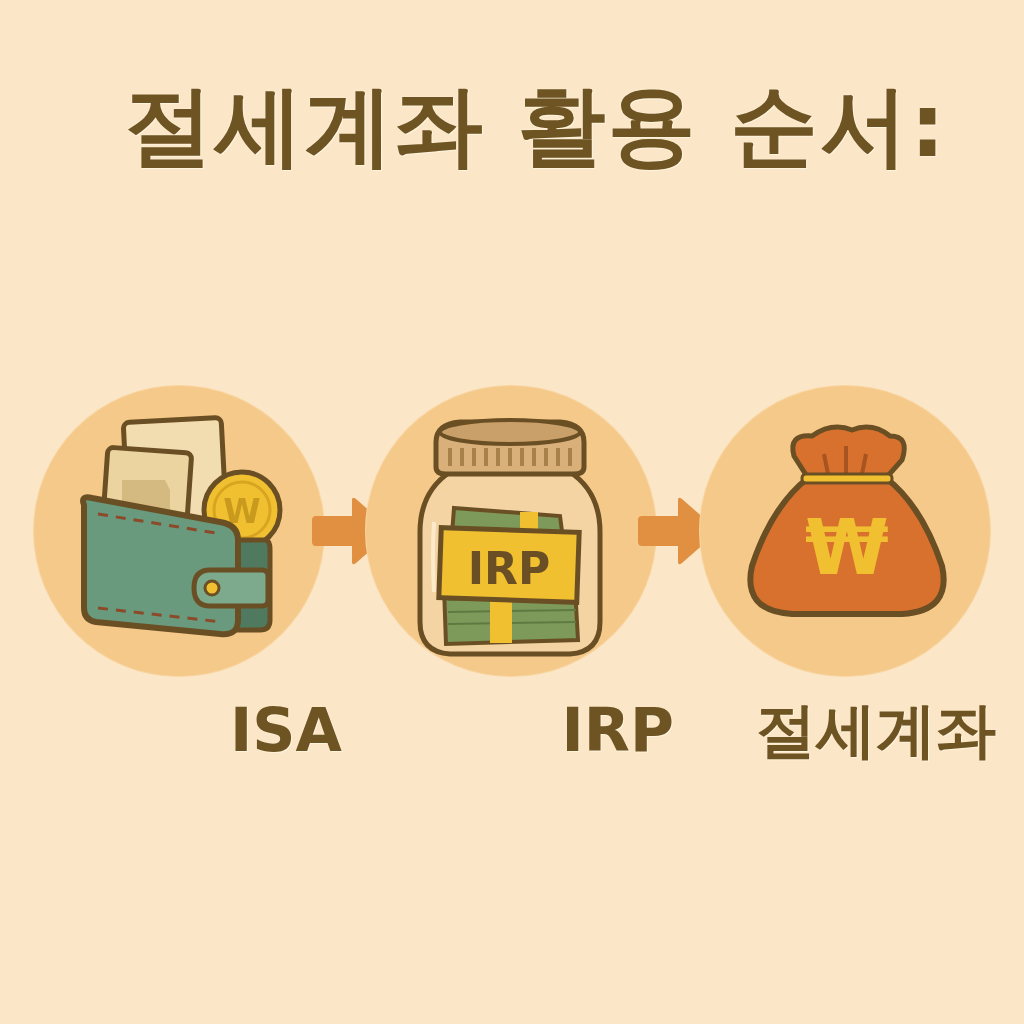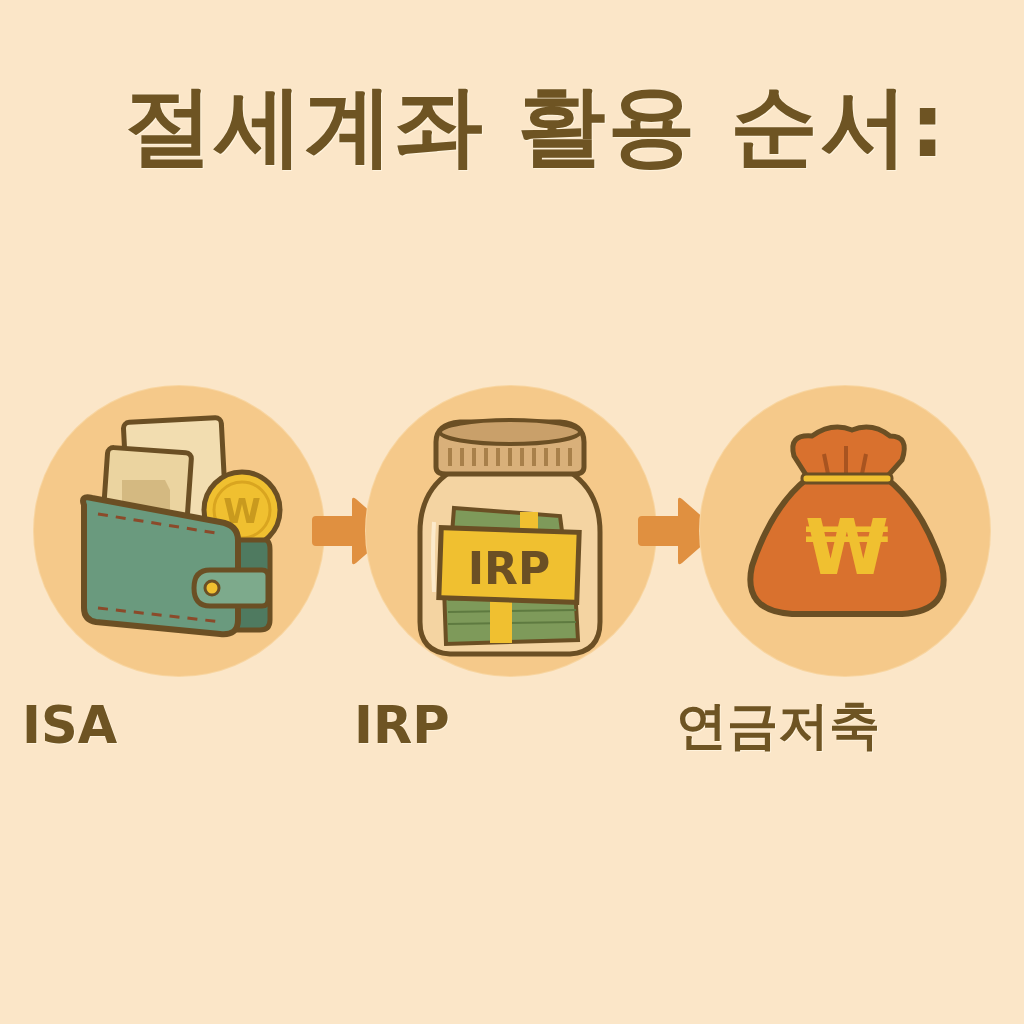--- a/index.html
+++ b/index.html
@@ -32,24 +32,24 @@
       position: absolute;
       width: 290px;
       height: 290px;
       border-radius: 50%;
       background: #F5C98A;
       box-shadow: 0 0 0 1px #f8d5a0;
     }
     .label {
       position: absolute;
       top: 700px;
-      font-size: 51px;
+      font-size: 60px;
       font-weight: bold;
       color: #6E5423;
-      text-align: left;
+      text-align: right;
       width: 320px;
       line-height: 1;
       text-shadow: 1px 1px 0 #fff3dd;
     }
     .arrow {
       position: absolute;
       width: 82px;
       height: 74px;
     }
     svg { display: block; }
@@ -142,13 +142,13 @@
     <path d="M52 40 Q46 18 70 20 Q90 6 110 14 Q130 6 148 20 Q168 20 160 44 L144 62 L66 62 Z" fill="#D9712E" stroke="#6B4F24" stroke-width="5"></path>
     <path d="M82 38 L86 58 M104 30 L104 58 M124 38 L120 58" stroke="#A85420" stroke-width="4"></path>
 
     <path d="M66 62 Q30 90 10 150 Q0 195 50 198 L160 198 Q210 195 200 150 Q180 90 144 62 Z" fill="#D9712E" stroke="#6B4F24" stroke-width="6"></path>
 
     <rect x="60" y="58" width="90" height="9" rx="4" fill="#F0C030" stroke="#6B4F24" stroke-width="3"></rect>
 
     <text x="105" y="158" text-anchor="middle" font-family="DejaVu Sans, sans-serif" font-weight="bold" font-size="76" fill="#F0C030">₩</text>
   </svg>
 </div>
-<div class="label" style="left:676px;">연금저축</div>
+<div class="label" style="left:676px;">절세계좌</div>
 
 </body></html>

